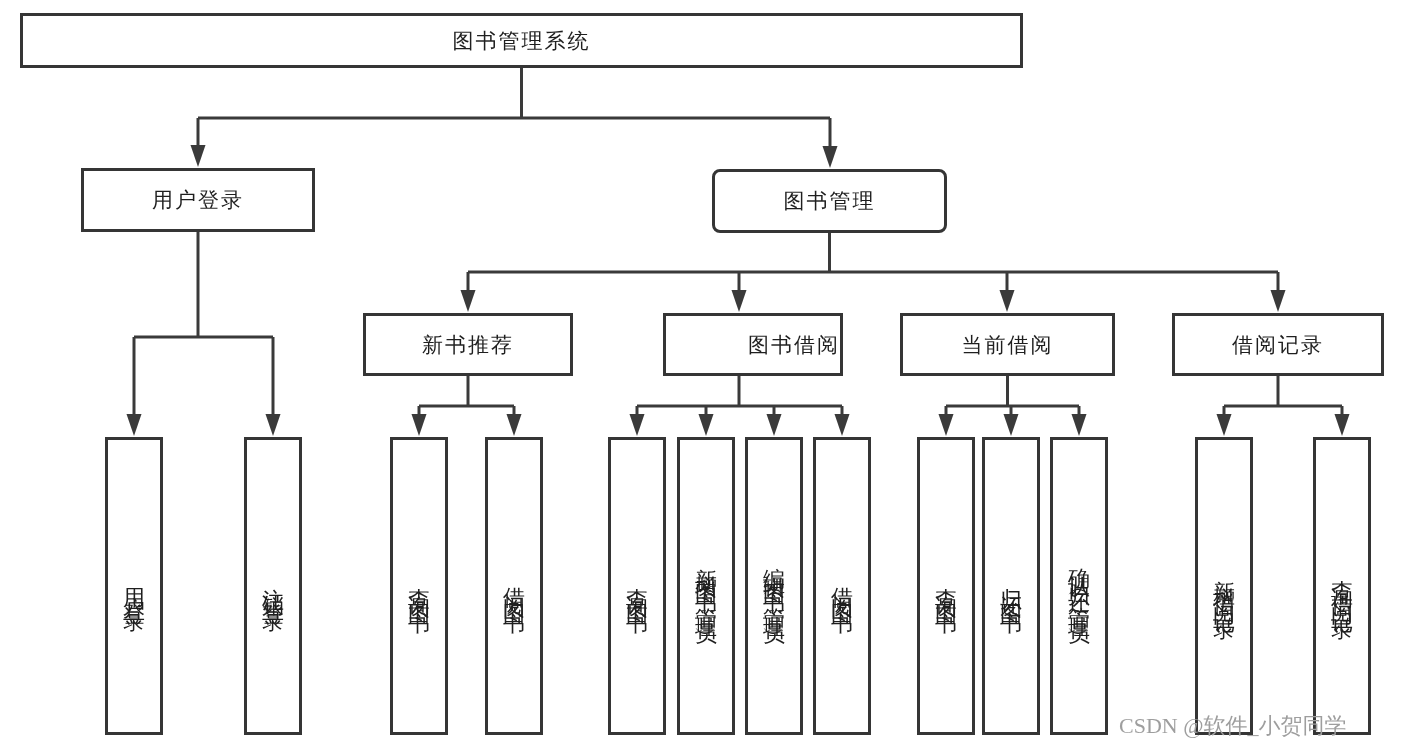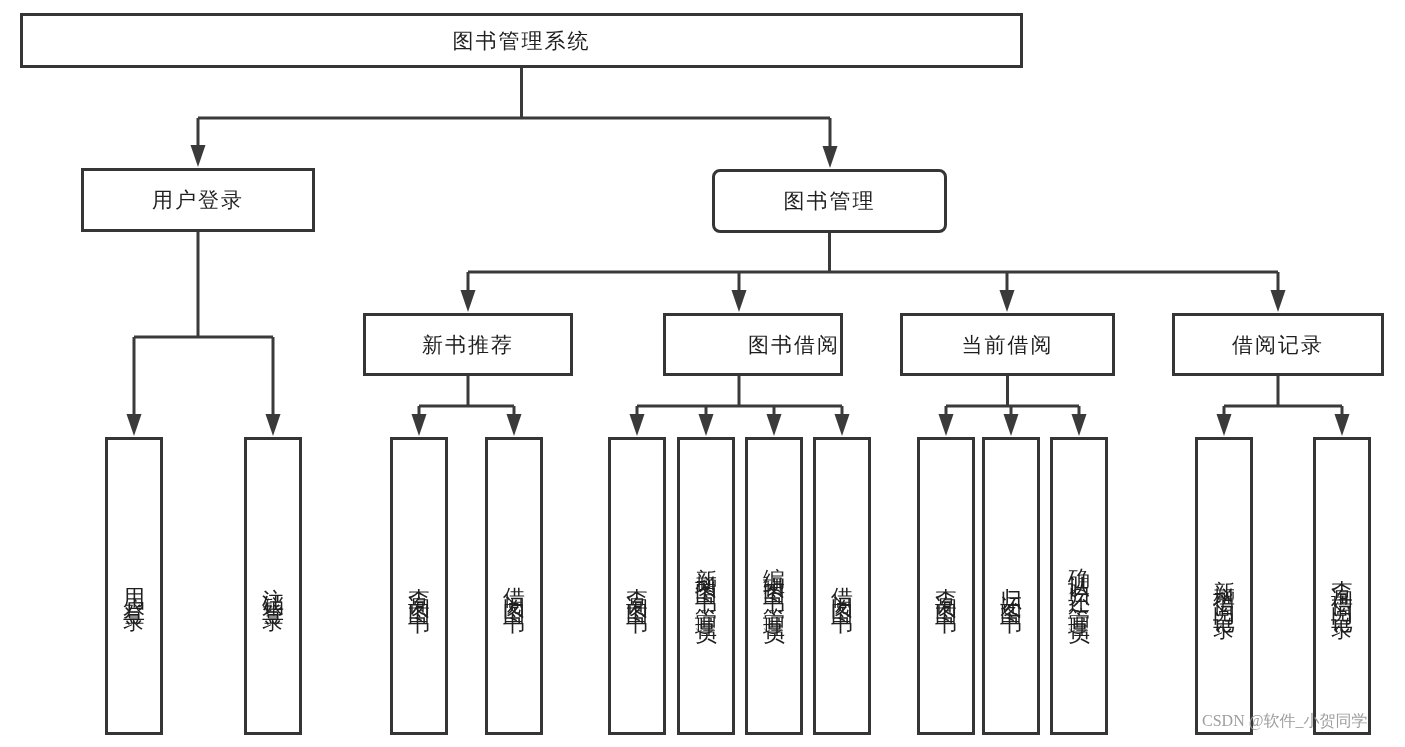--- a/index.html
+++ b/index.html
@@ -74,23 +74,23 @@
   #v-bb-add     { left: 677px; }
   #v-bb-edit    { left: 745px; }
   #v-bb-borrow  { left: 813px; }
   #v-cb-query   { left: 917px; }
   #v-cb-return  { left: 982px; }
   #v-cb-confirm { left: 1050px; }
   #v-br-add     { left: 1195px; }
   #v-br-query   { left: 1313px; }
   .watermark {
     position: absolute;
-    left: 1202px;
+    left: 1119px;
     top: 711px;
-    font-size: 16px;
+    font-size: 22px;
     color: var(--watermark);
     white-space: nowrap;
     z-index: 5;
   }
 </style>
 </head>
 <body>
 
 <div class="canvas">
 

